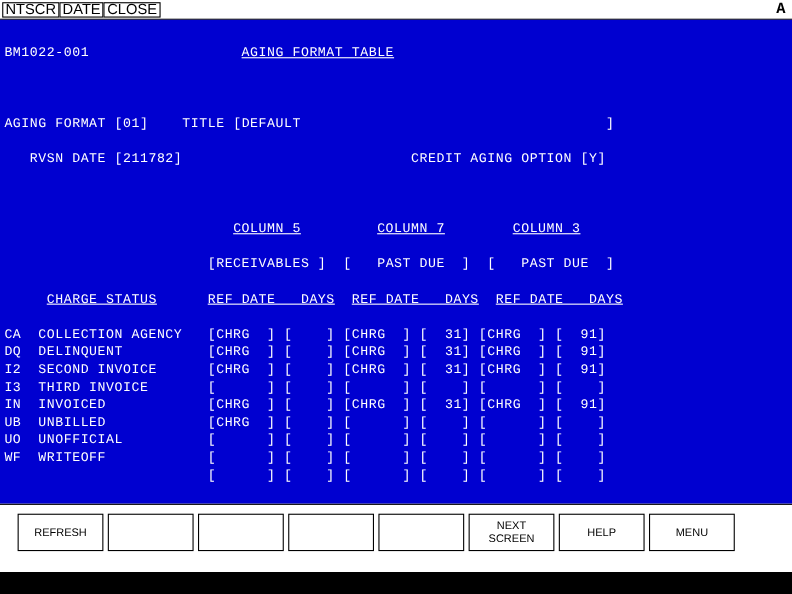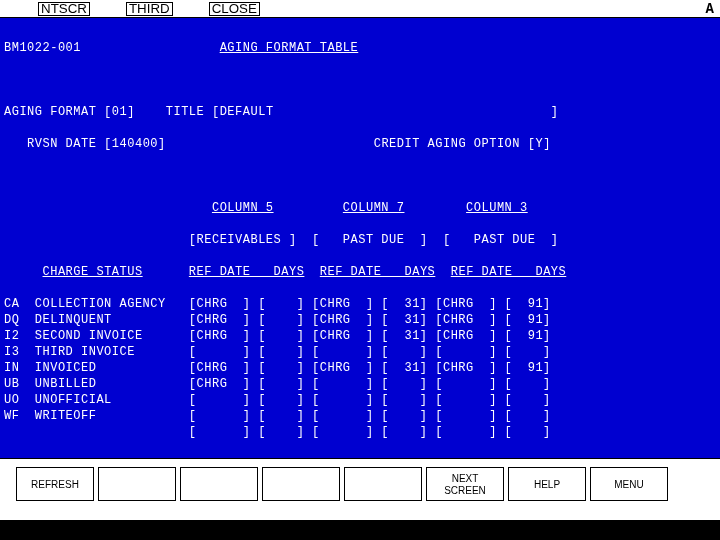--- a/index.html
+++ b/index.html
@@ -22,21 +22,20 @@
     font-size: 10px;
   }
   .top-btn {
     border: 1px solid #000;
     padding: 0 2px;
     margin-right: 0;
     background: #fff;
     cursor: pointer;
     height: 14px;
     line-height: 12px;
-    margin-left: 36px;
   }
   .top-right {
     margin-left: auto;
     font-size: 14px;
     font-weight: bold;
     padding-right: 4px;
   }
   .terminal {
     background: #0000d0;
     color: #fff;
@@ -79,30 +78,30 @@
     width: 720px;
     height: 20px;
     background: #000;
   }
 </style>
 </head>
 <body>
 
 <div class="top-bar">
   <button class="top-btn">NTSCR</button>
-  <button class="top-btn">THIRD</button>
+  <button class="top-btn">DATE</button>
   <button class="top-btn">CLOSE</button>
   <span class="top-right">A</span>
 </div>
 
 <div class="terminal">
 <div class="row"><span>BM1022-001</span>                  <span class="underline">AGING FORMAT TABLE</span></div>
 <div class="row"></div>
 <div class="row"><span>AGING FORMAT</span> [<span>01</span>]    <span>TITLE</span> [<span>DEFAULT</span>                                    ]</div>
-<div class="row">   <span>RVSN DATE</span> [<span>140400</span>]                           <span>CREDIT AGING OPTION</span> [<span>Y</span>]</div>
+<div class="row">   <span>RVSN DATE</span> [<span>211782</span>]                           <span>CREDIT AGING OPTION</span> [<span>Y</span>]</div>
 <div class="row"></div>
 <div class="row">                           <span class="underline">COLUMN 5</span>         <span class="underline">COLUMN 7</span>        <span class="underline">COLUMN 3</span></div>
 <div class="row">                        <span>[RECEIVABLES ]</span>  <span>[   PAST DUE  ]</span>  <span>[   PAST DUE  ]</span></div>
 <div class="row">     <span class="underline">CHARGE STATUS</span>      <span class="underline">REF DATE   DAYS</span>  <span class="underline">REF DATE   DAYS</span>  <span class="underline">REF DATE   DAYS</span></div>
 <div id="rows-container"><div class="row">CA  COLLECTION AGENCY   [CHRG  ] [    ] [CHRG  ] [  31] [CHRG  ] [  91]</div><div class="row">DQ  DELINQUENT          [CHRG  ] [    ] [CHRG  ] [  31] [CHRG  ] [  91]</div><div class="row">I2  SECOND INVOICE      [CHRG  ] [    ] [CHRG  ] [  31] [CHRG  ] [  91]</div><div class="row">I3  THIRD INVOICE       [      ] [    ] [      ] [    ] [      ] [    ]</div><div class="row">IN  INVOICED            [CHRG  ] [    ] [CHRG  ] [  31] [CHRG  ] [  91]</div><div class="row">UB  UNBILLED            [CHRG  ] [    ] [      ] [    ] [      ] [    ]</div><div class="row">UO  UNOFFICIAL          [      ] [    ] [      ] [    ] [      ] [    ]</div><div class="row">WF  WRITEOFF            [      ] [    ] [      ] [    ] [      ] [    ]</div><div class="row">                        [      ] [    ] [      ] [    ] [      ] [    ]</div></div>
 </div>
 
 <div class="fkey-bar">
   <button class="fkey">REFRESH</button>
   <button class="fkey"></button>

